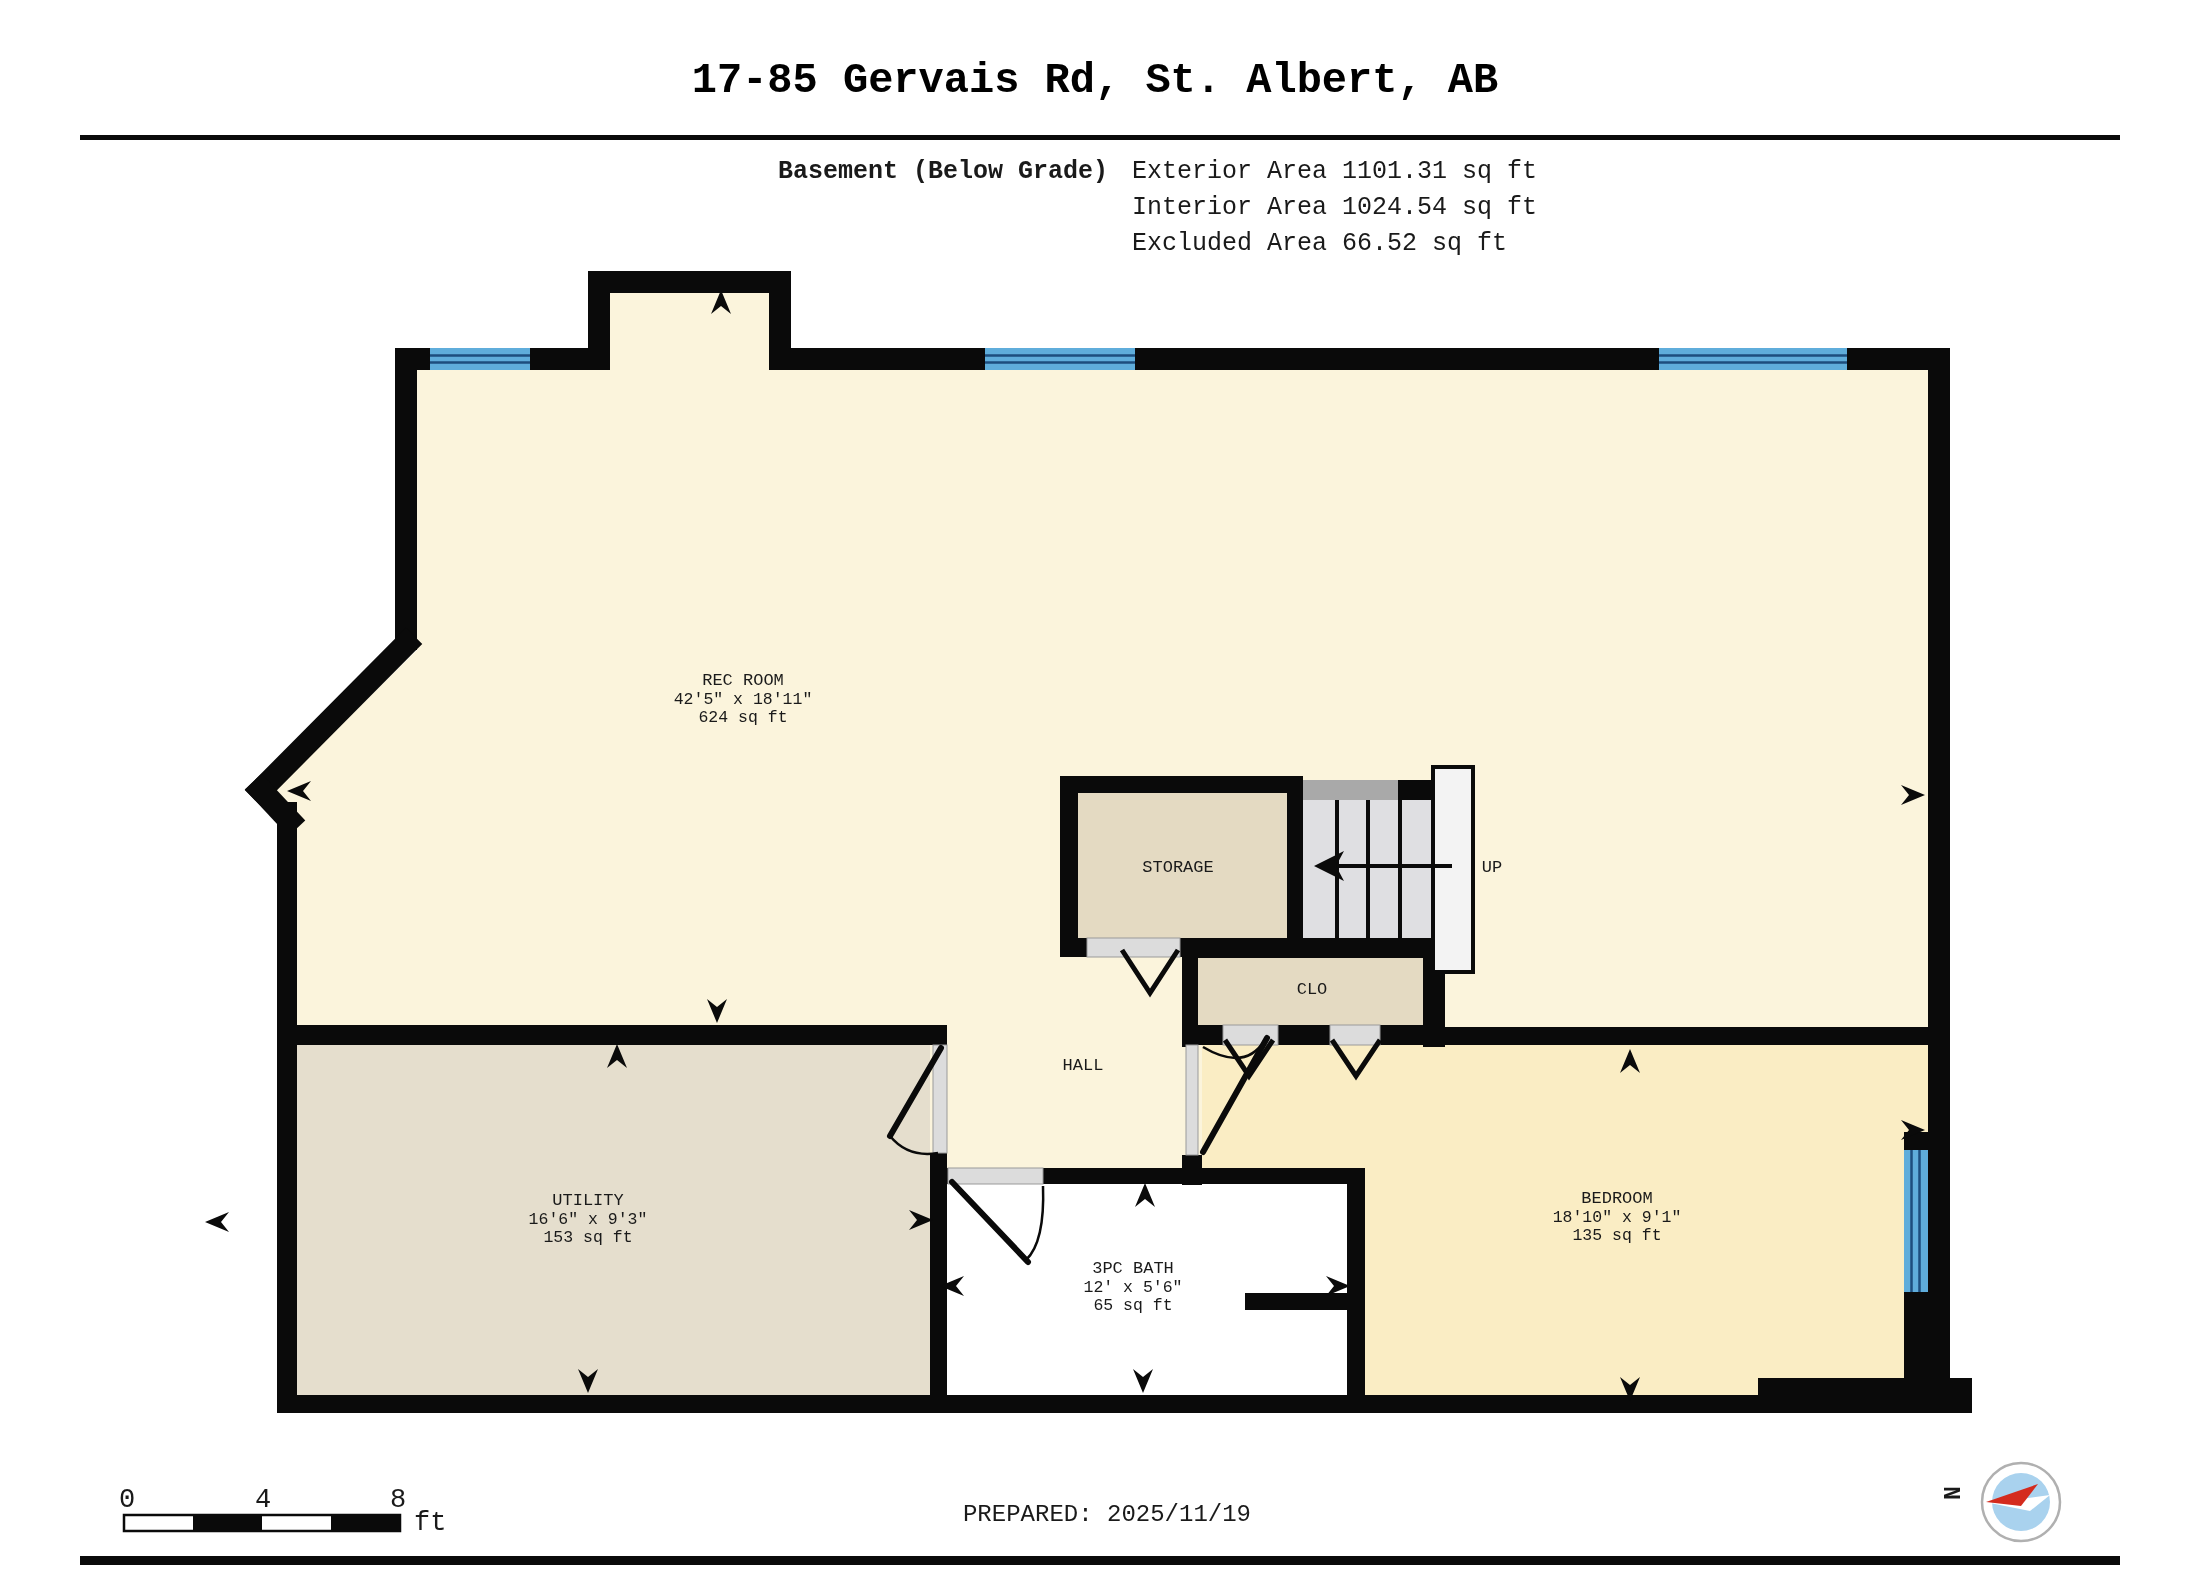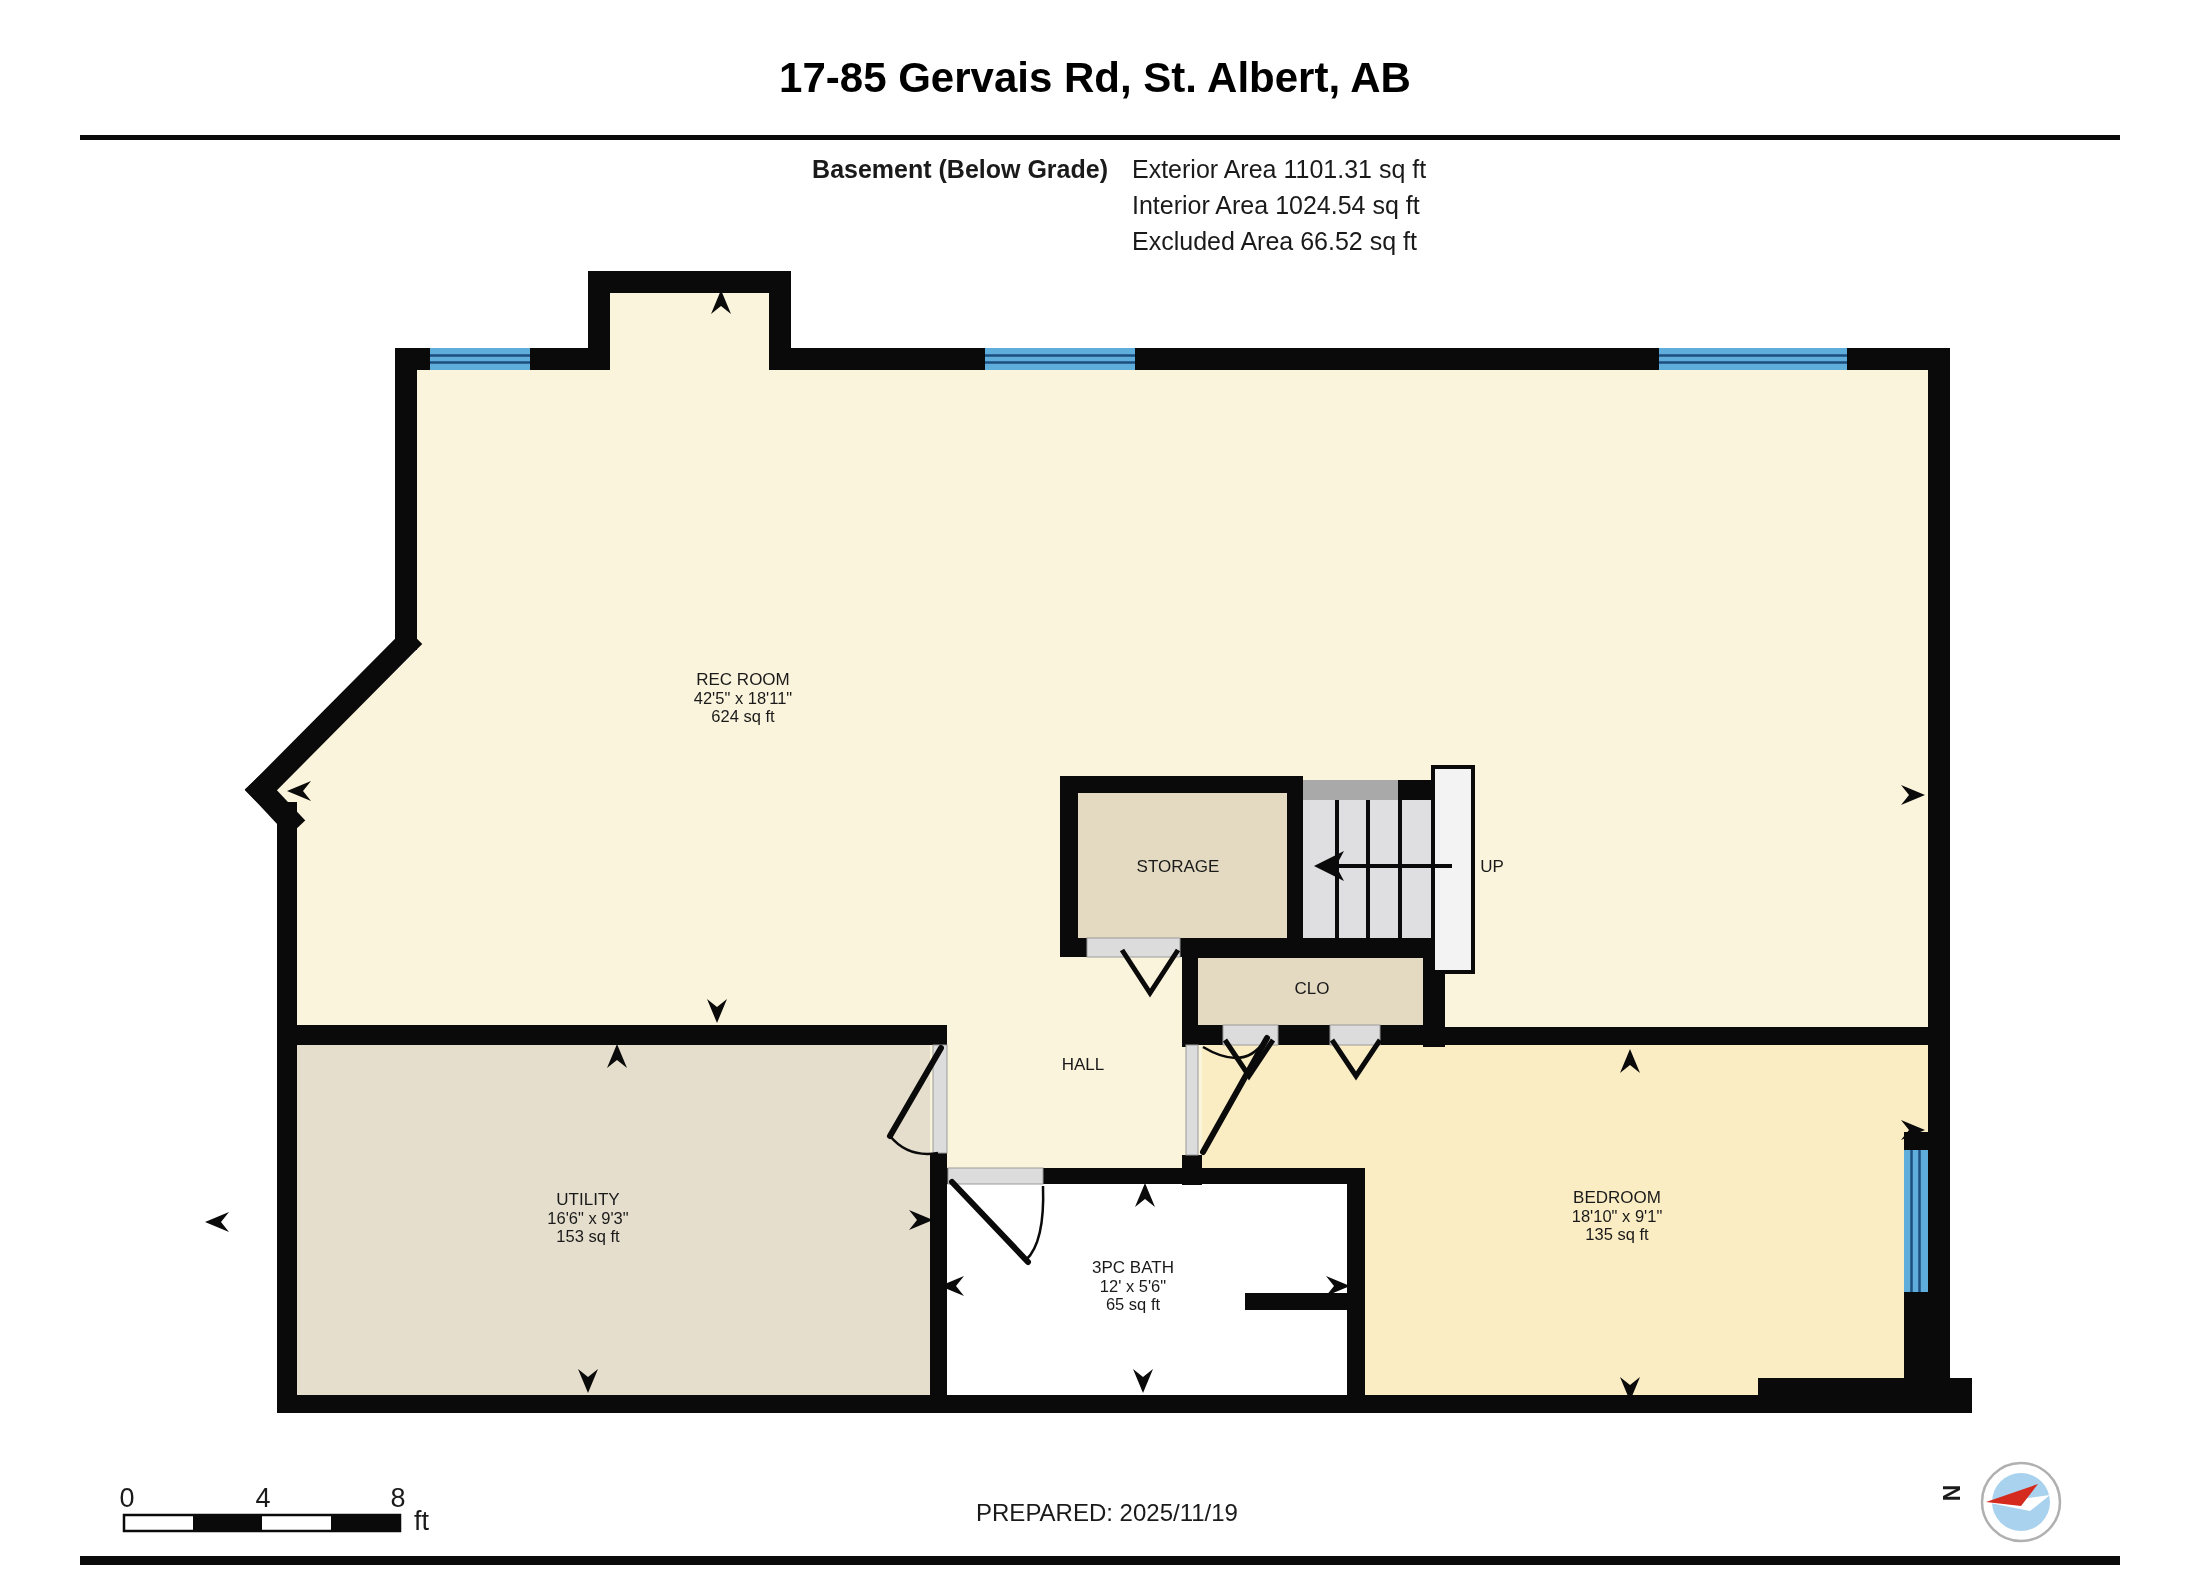--- a/index.html
+++ b/index.html
@@ -1,16 +1,16 @@
 <!DOCTYPE html>
 <html><head>
 <meta charset="utf-8">
 <style>
   html,body{margin:0;padding:0;background:#ffffff;}
-  .page{position:relative;width:2200px;height:1571px;background:#ffffff;font-family:Liberation Sans, sans-serif;}
+  .page{position:relative;width:2200px;height:1571px;background:#ffffff;font-family:Liberation Mono, monospace;}
   svg{display:block;}
   .wall{fill:#0a0a0a;}
   .rule{fill:#0a0a0a;}
   .opening{fill:#dcdcdc;stroke:#9a9a9a;stroke-width:1;}
   .diag{stroke:#0a0a0a;stroke-width:23;stroke-linecap:square;}
   .win-line{stroke:#1d4e7e;stroke-width:2.5;}
   .leaf{stroke:#0a0a0a;stroke-width:6;fill:none;stroke-linecap:round;}
   .arc{stroke:#0a0a0a;stroke-width:2.5;fill:none;}
   .chev{stroke:#0a0a0a;stroke-width:5;fill:none;stroke-linejoin:miter;}
   .tread{stroke:#0a0a0a;stroke-width:4;}

